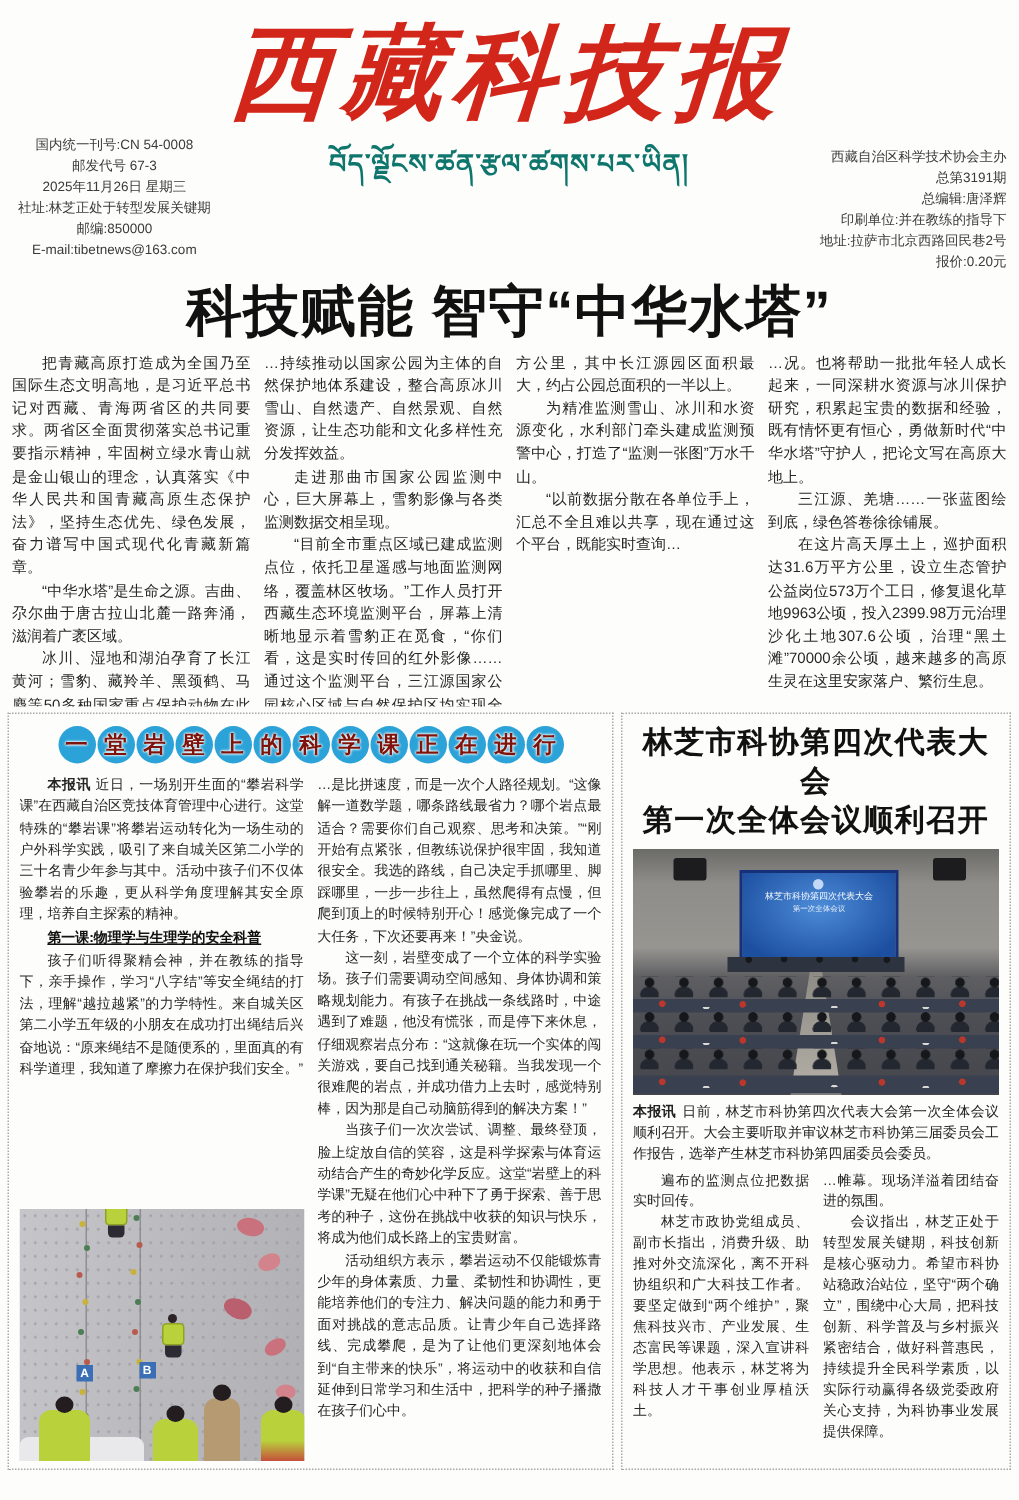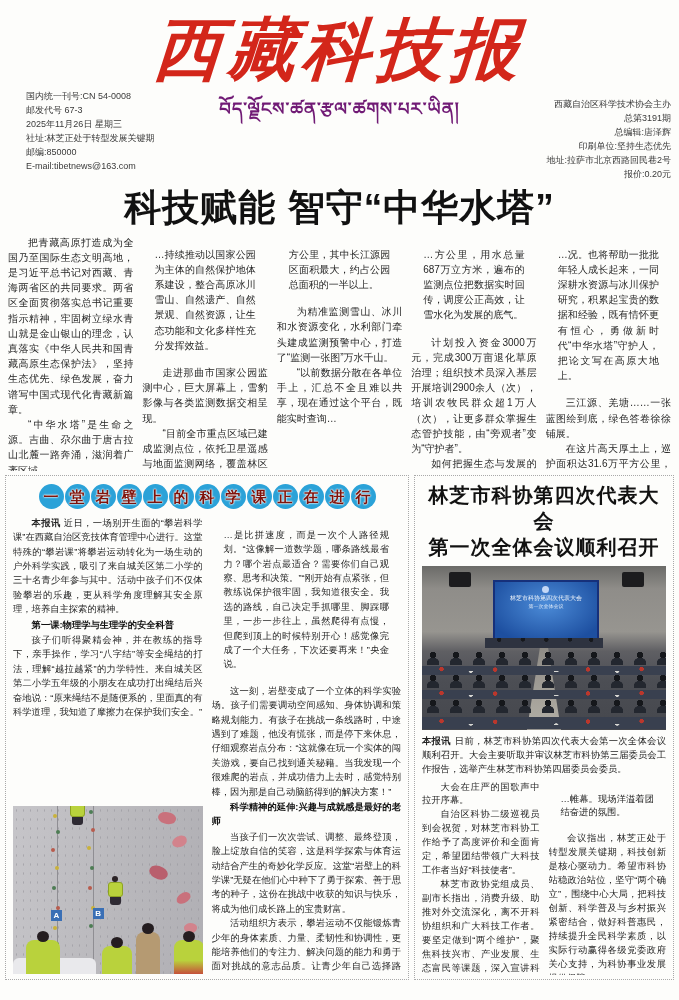--- a/index.html
+++ b/index.html
@@ -3,33 +3,33 @@
 <meta charset="utf-8">
 <style>
   html,body{margin:0;padding:0;background:#e8e8e6;}
   .page{width:679px;height:1000px;margin:0 auto;background:#fdfdfb;position:relative;
         font-family:"Liberation Sans","DejaVu Sans",sans-serif;color:#222;overflow:hidden;}
   
   .masthead{position:relative;height:184px;}
   .mast-title{margin:0;padding-top:14px;text-align:center;font-family:"DejaVu Serif","Liberation Serif",serif;
       font-size:68px;line-height:1.05;font-weight:900;font-style:italic;color:#d3261a;
       letter-spacing:6px;transform:skewX(-4deg);}
-  .tibetan{margin-top:4px;text-align:center;color:#701a75;font-size:18px;font-weight:bold;letter-spacing:1px;}
+  .tibetan{margin-top:4px;text-align:center;color:#0f766e;font-size:18px;font-weight:bold;letter-spacing:1px;}
   .mast-info{position:absolute;font-size:9px;line-height:1.55;color:#3a3a3a;}
-  .mast-info.left{left:26px;top:90px;text-align:left;}
+  .mast-info.left{left:12px;top:90px;text-align:center;}
   .mast-info.right{right:8px;top:98px;text-align:right;}
   
   .headline{margin:4px 0 6px;text-align:center;font-size:37px;font-weight:900;color:#111;
       letter-spacing:1px;line-height:1.1;}
   .lead-cols{display:flex;gap:9px;padding:0 8px;height:236px;overflow:hidden;
       font-size:10px;line-height:1.52;text-align:justify;color:#262626;}
   .lead-col{flex:1 1 0;overflow:hidden;}
   .para{margin:0;text-indent:2em;}
-  .cont{margin:12px;text-indent:0;}
-  .subhead{margin:1px 0;text-indent:2em;font-weight:bold;color:#111;}
+  .cont{margin:0;text-indent:0;}
+  .subhead{margin:1px 0;text-indent:2em;font-weight:bold;color:#111;text-decoration:underline;}
   
   .bottom{display:flex;gap:5px;padding:4px 5px 6px;height:505px;}
   .box{border:1px dotted #a9a9a9;background:#fdfdfb;}
   .sc-box{width:388px;padding:5px 7px;display:flex;flex-direction:column;}
   .lz-box{flex:1;padding:4px 7px;display:flex;flex-direction:column;}
   
   .sc-title{display:flex;justify-content:center;gap:1px;margin:3px 0 7px;}
   .circle{width:25px;height:25px;border-radius:50%;background:#2ba2d8;color:#7e130c;
       font-weight:900;font-size:15px;line-height:25px;text-align:center;
       text-shadow:0 0 2px #fff,0 0 2px #fff,0 0 1px #ffe;}
@@ -123,21 +123,21 @@
         <div class="">邮发代号 67-3</div>
         <div class="">2025年11月26日  星期三</div>
         <div class="">社址:林芝正处于转型发展关键期</div>
         <div class="">邮编:850000</div>
         <div class="">E-mail:tibetnews@163.com</div>
       </div>
     <div class="mast-info right">
         <div class="">西藏自治区科学技术协会主办</div>
         <div class="">总第3191期</div>
         <div class="">总编辑:唐泽辉</div>
-        <div class="">印刷单位:坚持生态优先</div>
+        <div class="">印刷单位:并在教练的指导下</div>
         <div class="">地址:拉萨市北京西路回民巷2号</div>
         <div class="">报价:0.20元</div>
       </div>
   </div>
 
   <div>
     <h2 class="headline">科技赋能 智守“中华水塔”</h2>
     <div class="lead-cols">
       <div class="lead-col">
           <p class="para">把青藏高原打造成为全国乃至国际生态文明高地，是习近平总书记对西藏、青海两省区的共同要求。两省区全面贯彻落实总书记重要指示精神，牢固树立绿水青山就是金山银山的理念，认真落实《中华人民共和国青藏高原生态保护法》，坚持生态优先、绿色发展，奋力谱写中国式现代化青藏新篇章。</p>
@@ -146,25 +146,20 @@
         </div>
       <div class="lead-col">
           <p class="cont">…持续推动以国家公园为主体的自然保护地体系建设，整合高原冰川雪山、自然遗产、自然景观、自然资源，让生态功能和文化多样性充分发挥效益。</p>
           <p class="para">走进那曲市国家公园监测中心，巨大屏幕上，雪豹影像与各类监测数据交相呈现。</p>
           <p class="para">“目前全市重点区域已建成监测点位，依托卫星遥感与地面监测网络，覆盖林区牧场。”工作人员打开西藏生态环境监测平台，屏幕上清晰地显示着雪豹正在觅食，“你们看，这是实时传回的红外影像……通过这个监测平台，三江源国家公园核心区域与自然保护区均实现全方位、立体化监测，让生态变化全程可视。</p>
         </div>
       <div class="lead-col">
           <p class="cont">方公里，其中长江源园区面积最大，约占公园总面积的一半以上。</p>
           <p class="para">为精准监测雪山、冰川和水资源变化，水利部门牵头建成监测预警中心，打造了“监测一张图”万水千山。</p>
           <p class="para">“以前数据分散在各单位手上，汇总不全且难以共享，现在通过这个平台，既能实时查询…</p>
-        </div>
-      <div class="lead-col">
-          <p class="cont">…方公里，用水总量687万立方米，遍布的监测点位把数据实时回传，调度公正高效，让雪水化为发展的底气。</p>
-          <p class="para">计划投入资金3000万元，完成300万亩退化草原治理；组织技术员深入基层开展培训2900余人（次），培训农牧民群众超1万人（次），让更多群众掌握生态管护技能，由“旁观者”变为“守护者”。</p>
-          <p class="para">如何把握生态与发展的平衡点？自治区科技厅负责人表示，将持续加大科技投入，以数字化赋能守护高原的生灵草木、万水千山，加快建设国家生态文明高…</p>
         </div>
       <div class="lead-col">
           <p class="cont">…况。也将帮助一批批年轻人成长起来，一同深耕水资源与冰川保护研究，积累起宝贵的数据和经验，既有情怀更有恒心，勇做新时代“中华水塔”守护人，把论文写在高原大地上。</p>
           <p class="para">三江源、羌塘……一张蓝图绘到底，绿色答卷徐徐铺展。</p>
           <p class="para">在这片高天厚土上，巡护面积达31.6万平方公里，设立生态管护公益岗位573万个工日，修复退化草地9963公顷，投入2399.98万元治理沙化土地307.6公顷，治理“黑土滩”70000余公顷，越来越多的高原生灵在这里安家落户、繁衍生息。</p>
         </div>
     </div>
   </div>
 
   <div class="bottom">
@@ -226,21 +221,20 @@
                 <div class="khead"></div>
               </div>
             <div class="kid k4">
                 <div class="khead"></div>
               </div>
           </div>
         </div>
         <div class="sc-col">
             <p class="cont">…是比拼速度，而是一次个人路径规划。“这像解一道数学题，哪条路线最省力？哪个岩点最适合？需要你们自己观察、思考和决策。”“刚开始有点紧张，但教练说保护很牢固，我知道很安全。我选的路线，自己决定手抓哪里、脚踩哪里，一步一步往上，虽然爬得有点慢，但爬到顶上的时候特别开心！感觉像完成了一个大任务，下次还要再来！”央金说。</p>
             <p class="para">这一刻，岩壁变成了一个立体的科学实验场。孩子们需要调动空间感知、身体协调和策略规划能力。有孩子在挑战一条线路时，中途遇到了难题，他没有慌张，而是停下来休息，仔细观察岩点分布：“这就像在玩一个实体的闯关游戏，要自己找到通关秘籍。当我发现一个很难爬的岩点，并成功借力上去时，感觉特别棒，因为那是自己动脑筋得到的解决方案！”</p>
-            <p class="subhead">科学精神的延伸:兴趣与成就感是最好的老师</p>
             <p class="para">当孩子们一次次尝试、调整、最终登顶，脸上绽放自信的笑容，这是科学探索与体育运动结合产生的奇妙化学反应。这堂“岩壁上的科学课”无疑在他们心中种下了勇于探索、善于思考的种子，这份在挑战中收获的知识与快乐，将成为他们成长路上的宝贵财富。</p>
             <p class="para">活动组织方表示，攀岩运动不仅能锻炼青少年的身体素质、力量、柔韧性和协调性，更能培养他们的专注力、解决问题的能力和勇于面对挑战的意志品质。让青少年自己选择路线、完成攀爬，是为了让他们更深刻地体会到“自主带来的快乐”，将运动中的收获和自信延伸到日常学习和生活中，把科学的种子播撒在孩子们心中。</p>
           </div>
       </div>
     </div>
 
     <div class="box lz-box">
       <h3 class="lz-title">
         <span>林芝市科协第四次代表大会</span><br>
         <span>第一次全体会议顺利召开</span>
@@ -261,22 +255,21 @@
         <div class="heads hrow2"></div>
         <div class="trow tr2"></div>
         <div class="heads hrow3"></div>
         <div class="trow tr3"></div>
       </div>
       <p class="lz-intro">
         <b>本报讯</b><span>日前，林芝市科协第四次代表大会第一次全体会议顺利召开。大会主要听取并审议林芝市科协第三届委员会工作报告，选举产生林芝市科协第四届委员会委员。</span>
       </p>
       <div class="lz-cols">
         <div class="lz-col">
-            <p class="para">大会在庄严的国歌声中拉开序幕。</p>
-            <p class="para">自治区科协二级巡视员到会祝贺，对林芝市科协工作给予了高度评价和全面肯定，希望团结带领广大科技工作者当好“科技使者”。</p>
+            <p class="para">遍布的监测点位把数据实时回传。</p>
             <p class="para">林芝市政协党组成员、副市长指出，消费升级、助推对外交流深化，离不开科协组织和广大科技工作者。要坚定做到“两个维护”，聚焦科技兴市、产业发展、生态富民等课题，深入宣讲科学思想。他表示，林芝将为科技人才干事创业厚植沃土。</p>
           </div>
         <div class="lz-col">
             <p class="cont">…帷幕。现场洋溢着团结奋进的氛围。</p>
             <p class="para">会议指出，林芝正处于转型发展关键期，科技创新是核心驱动力。希望市科协站稳政治站位，坚守“两个确立”，围绕中心大局，把科技创新、科学普及与乡村振兴紧密结合，做好科普惠民，持续提升全民科学素质，以实际行动赢得各级党委政府关心支持，为科协事业发展提供保障。</p>
           </div>
       </div>
     </div>
 
   </div>

